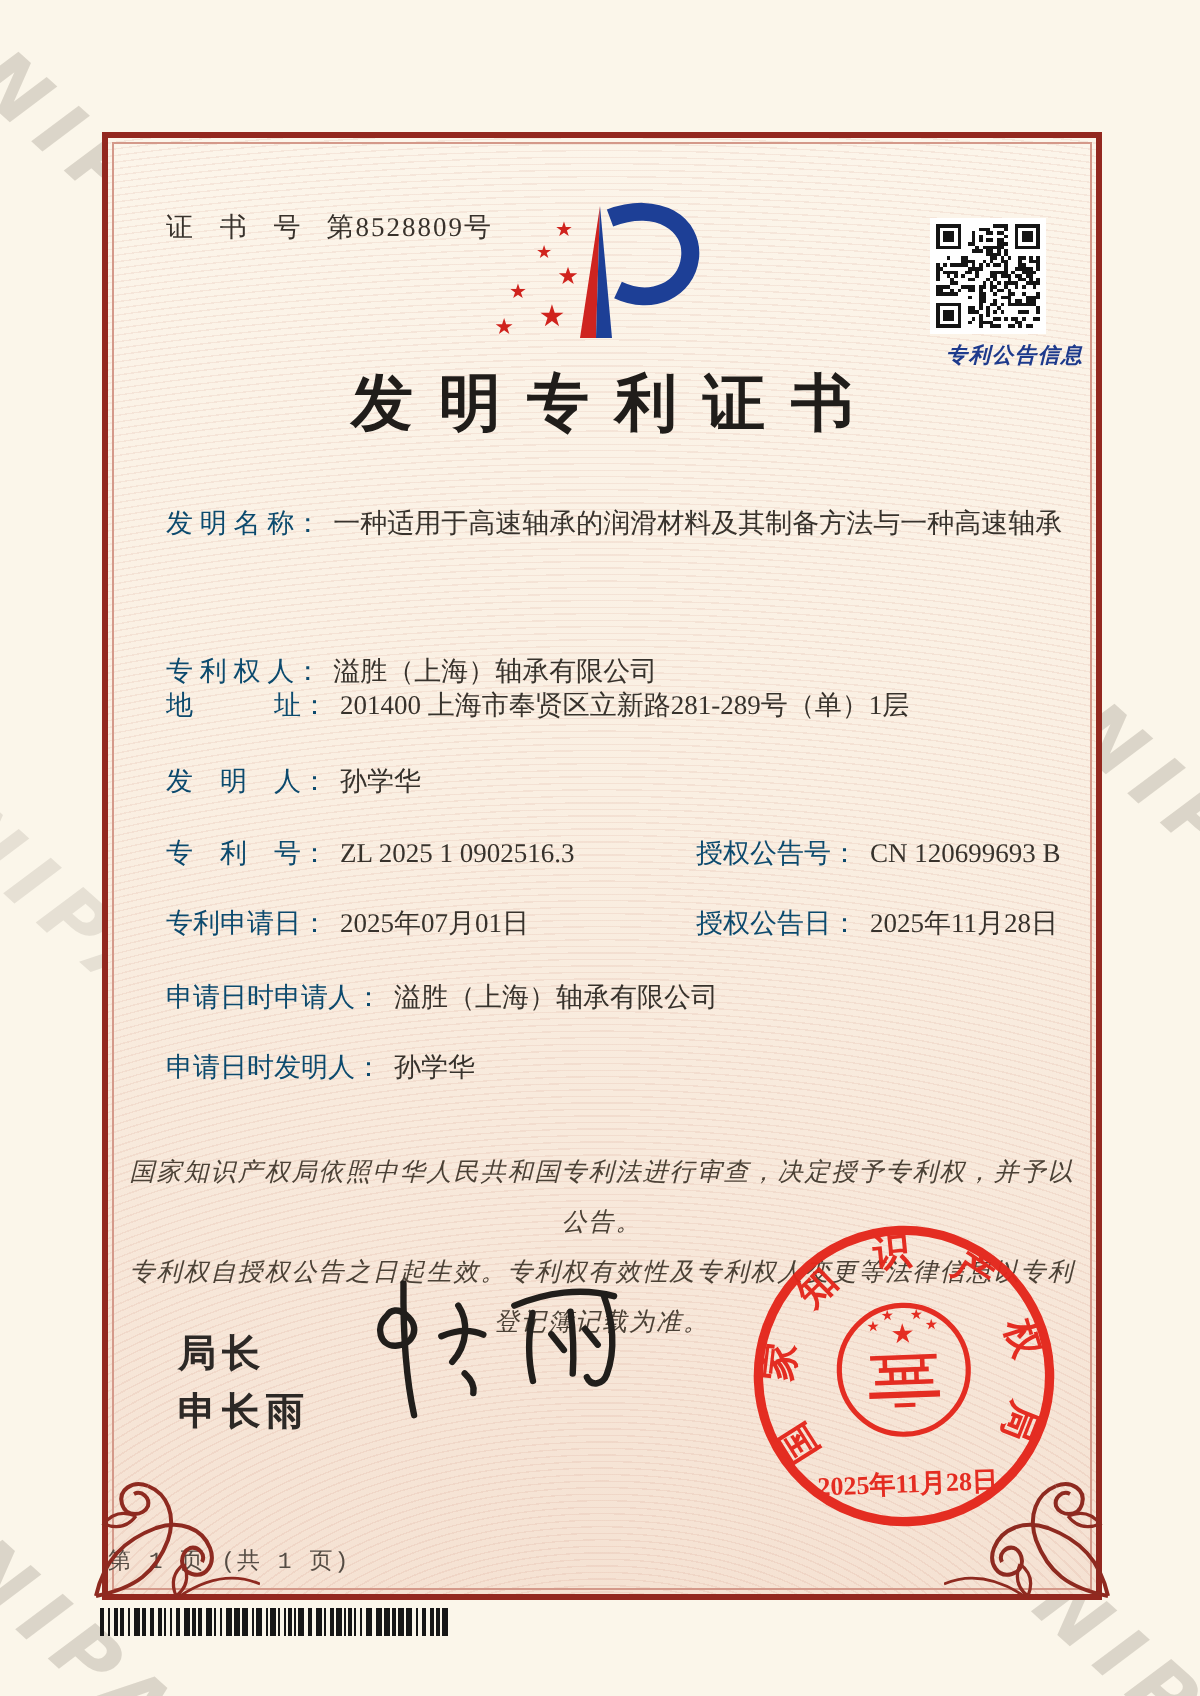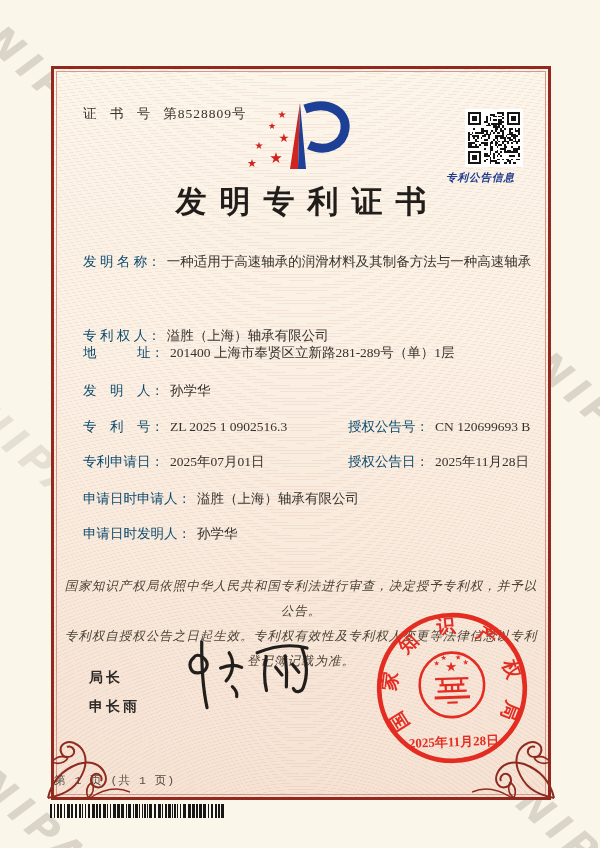--- a/index.html
+++ b/index.html
@@ -31,21 +31,21 @@
     background:
       repeating-radial-gradient(ellipse 920px 600px at 50% 112%,
         rgba(193,112,92,0.11) 0 1px, rgba(0,0,0,0) 1px 5px),
       linear-gradient(180deg,#fcf5ea 0%,#faefe2 45%,#f7e7d9 78%,#f5e2d3 100%);}
 
   
   .cert-no{position:absolute;left:29px;top:36px;font-size:13.5px;color:#38322c;
            letter-spacing:1px;}
   .cert-no .lbl{letter-spacing:5px;margin-right:8px;margin-top:36px;}
   .logo{position:absolute;left:189px;top:28px;}
-  .qr-block{position:absolute;left:392px;top:40px;width:96px;text-align:left;}
+  .qr-block{position:absolute;left:392px;top:40px;width:96px;text-align:right;}
   .qr-box{width:58px;height:58px;margin:0 auto;background:#fff;padding:3px;box-sizing:border-box;}
   .qr-caption{margin-top:4px;font:italic 700 10.5px "Liberation Serif",serif;
               color:#1d3a8c;letter-spacing:1px;}
   .title{position:absolute;left:0;top:112px;width:100%;text-align:center;
          font-family:"Liberation Sans","DejaVu Sans",sans-serif;
          font-size:31px;font-weight:700;color:#201d1a;letter-spacing:13px;
          text-indent:13px;}
 
   
   .row{position:absolute;left:29px;width:448px;font-size:13.5px;color:#37322c;
@@ -55,21 +55,21 @@
   .cell2{position:absolute;left:265px;top:0;}
   .r0{top:184px;}.r1{top:237px;margin-top:21px;}.r2{top:275px;}.r3{top:313px;}
   .r4{top:349px;}.r5{top:384px;}.r6{top:421px;}.r7{top:456px;}
 
   
   .decl{position:absolute;left:10px;top:505px;width:474px;text-align:center;
         font:italic 400 12.5px "Liberation Serif","DejaVu Serif",serif;
         color:#4b4136;letter-spacing:1px;line-height:25px;}
 
   
-  .signer{position:absolute;left:35px;top:594px;font-size:14px;font-weight:700;
+  .signer{position:absolute;left:35px;top:594px;font-size:19px;font-weight:700;
           color:#2d2926;letter-spacing:3px;line-height:29px;}
   .signature{position:absolute;left:118px;top:565px;}
 
   
   .seal{position:absolute;left:320px;top:541px;transform:rotate(-2deg);opacity:0.96;}
 
   
   .footer{position:absolute;left:0;top:704px;width:452px;
           font-size:11.5px;color:#554c44;letter-spacing:1px;font-family:Liberation Mono, monospace;}
 

